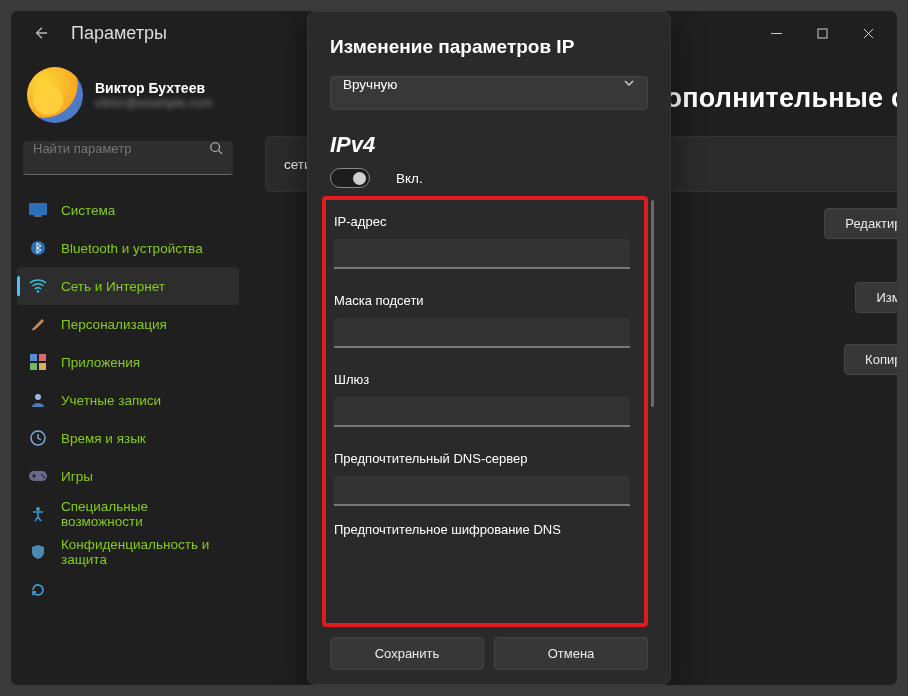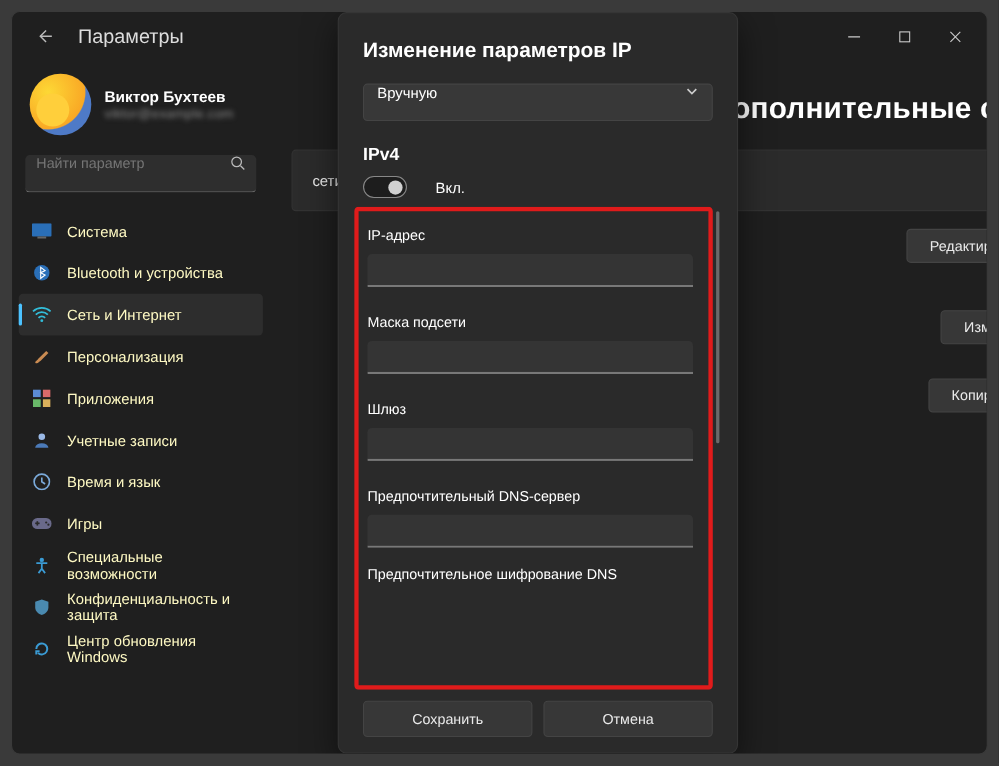--- a/index.html
+++ b/index.html
@@ -73,21 +73,21 @@
   }
   .searchbox .sicon { color: #bbb; font-size: 13px; }
 
   .navlist { display: flex; flex-direction: column; gap: 0px; margin-top: 2px;}
   .navitem {
     display: flex; align-items: center; gap: 14px;
     height: 38px;
     padding: 0 12px;
     border-radius: 4px;
     font-size: 13.5px;
-    color: #fef9c3;
+    color: #84cc16;
     position: relative;
   }
   .navitem.selected { background: #2d2d2d; }
   .navitem.selected::before{
     content:""; position:absolute; left:0; top:9px; bottom:9px; width:3px;
     background:#4cc2ff; border-radius: 2px;
   }
   .navicon {
     width: 18px; height: 18px; flex-shrink: 0;
     display: flex; align-items: center; justify-content: center;
@@ -142,21 +142,21 @@
   .dropdown {
     margin: 0 8px 22px 8px;
     height: 34px;
     background: #383838;
     border: 1px solid #444;
     border-radius: 4px;
     display: flex; align-items: flex-start; justify-content: space-between;
     padding: 0 12px;
     font-size: 13.5px;
   }
-  .sectiontitle { font-size: 16px; font-weight: 600; margin: 0 8px 10px 8px; }
+  .sectiontitle { font-size: 22px; font-weight: 600; margin: 0 8px 10px 8px; font-style: italic; }
   .togglerow { display:flex; align-items:center; gap:26px; margin: 0 8px 4px 8px; font-size: 13.5px;}
   .toggle {
     width: 40px; height: 20px; border-radius: 20px;
     background:#1d1d1d; border:1px solid #888; position:relative;
   }
   .toggle::after{
     content:""; position:absolute; right:3px; top:2.5px;
     width:13px; height:13px; border-radius:50%; background:#d0d0d0;
   }
 
@@ -340,21 +340,20 @@
             </span>
           <span>Конфиденциальность и защита</span>
         </div>
         <div class="navitem">
           <span class="navicon">
               <svg width="16" height="16" viewBox="0 0 16 16">
                 <path d="M3 8a5 5 0 1 1 1.5 3.5" fill="none" stroke="#3a9bd4" stroke-width="1.8"></path>
                 <path d="M3 13v-3h3" fill="none" stroke="#3a9bd4" stroke-width="1.8"></path>
               </svg>
             </span>
-          <span>Центр обновления Windows</span>
         </div>
       </div>
     </div>
 
     <div class="main">
       <div class="main-title">
         <span style="visibility:hidden">XXXXXXXXXXXXXXXXXXXXXX</span><span>ополнительные свой</span>
       </div>
 
       <div class="card h56">

